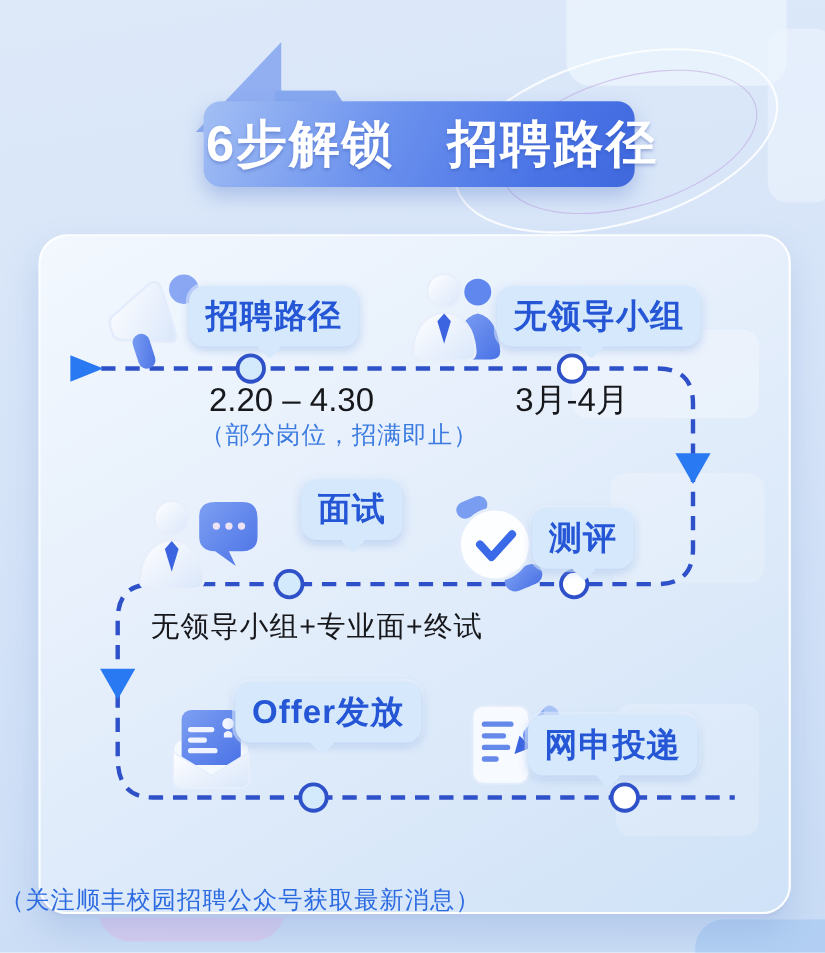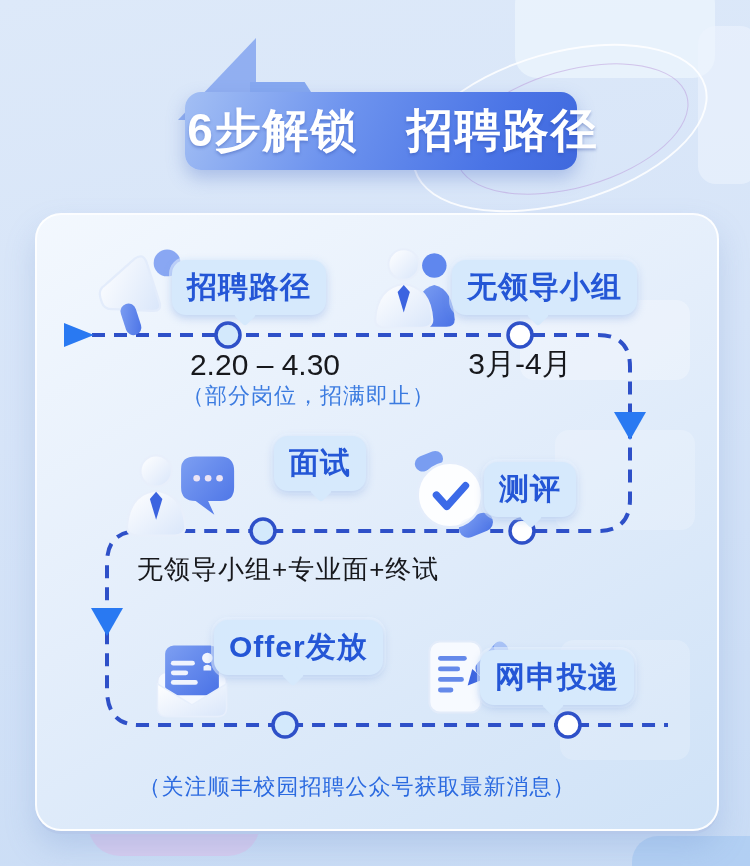--- a/index.html
+++ b/index.html
@@ -46,21 +46,21 @@
   
   .bubble{z-index:6;background:#d6e9fc;border-radius:14px;padding:7px 15px;
     box-shadow:0 3px 9px rgba(130,165,225,.45),0 0 0 3px rgba(236,246,255,.55);
     color:#2456d6;font-weight:700;font-size:30px;letter-spacing:1px;white-space:nowrap;}
   .bubble::after{content:"";position:absolute;left:42%;bottom:-8px;width:16px;height:16px;
     background:#d6e9fc;transform:rotate(45deg);border-radius:3px;z-index:-1;}
   
   .note-main{z-index:6;color:#17181c;font-size:30px;font-weight:500;text-align:center;}
   .note-sub{z-index:6;color:#3b7be0;font-size:22px;font-weight:500;text-align:right;letter-spacing:1px;}
   .note-detail{z-index:6;color:#17181c;font-size:26px;font-weight:500;letter-spacing:1px;}
-  .footer-note{left:0;top:772px;width:714px;text-align:center;z-index:6;
+  .footer-note{left:0;top:803px;width:714px;z-index:6;
     color:#2b6ae0;font-size:22px;font-weight:500;letter-spacing:1px;}
 </style>
 </head>
 <body>
 
 <svg width="0" height="0" style="position:absolute">
   <defs>
     <linearGradient id="grad-blue" x1="0" y1="0" x2="1" y2="1">
       <stop offset="0" stop-color="#8aabf4"></stop>
         <stop offset="1" stop-color="#3c64e0"></stop>

